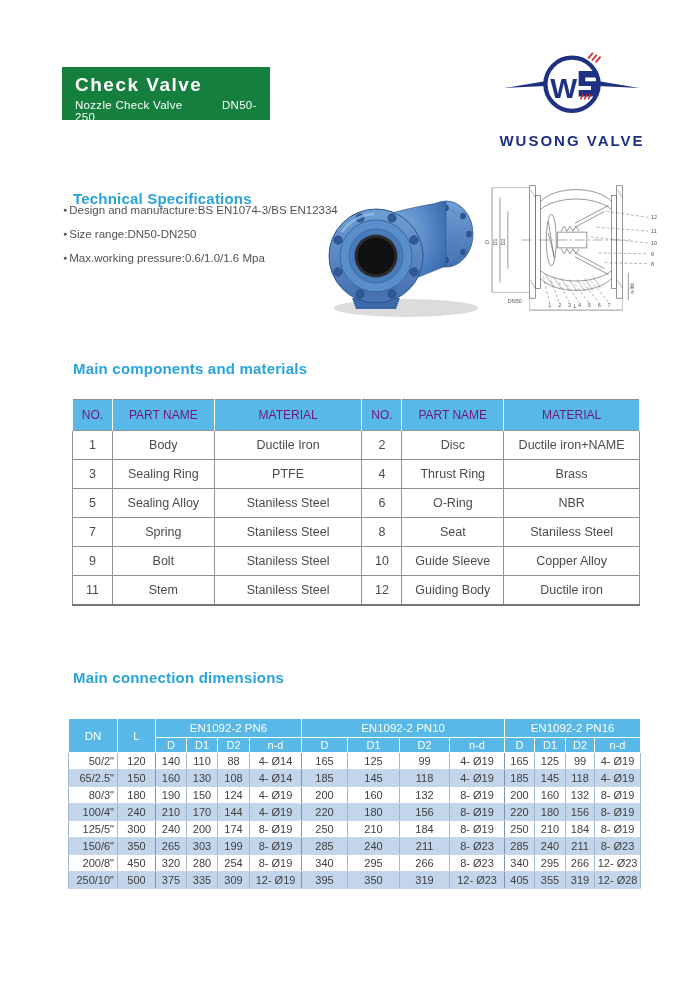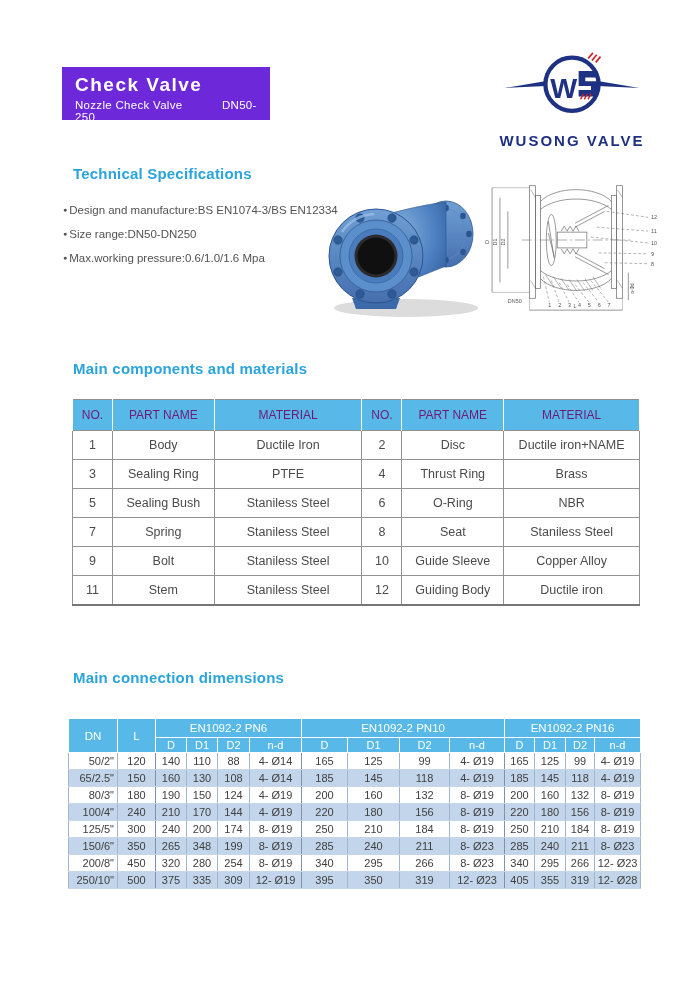--- a/index.html
+++ b/index.html
@@ -3,31 +3,31 @@
 <meta charset="utf-8">
 <style>
   html,body{margin:0;padding:0;background:#eee;}
   .page{
     position:relative;width:700px;height:1001px;margin:0 auto;background:#fff;
     font-family:"Liberation Sans",sans-serif;color:#4b4b4b;overflow:hidden;
   }
   
   .banner{
     position:absolute;left:62px;top:67px;width:208px;height:53px;
-    background:#6d28d9;color:#fff;box-sizing:border-box;padding:7px 0 0 13px;
+    background:#15803d;color:#fff;box-sizing:border-box;padding:7px 0 0 13px;
   }
   .banner-title{font-size:19px;font-weight:bold;letter-spacing:1.5px;}
   .banner-sub{font-size:11.5px;margin-top:3px;letter-spacing:.3px;}
   .banner-sub .model{margin-left:16px;padding-left:20px;}
   
   .logo-wrap{position:absolute;left:487px;top:50px;width:170px;text-align:center;}
   .brand{font-size:15px;font-weight:bold;color:#1e3183;letter-spacing:2px;margin-top:2px;}
   
   .sec-heading{position:absolute;left:73px;color:#2aa4db;font-size:15px;font-weight:bold;letter-spacing:.2px;}
-  .h-tech{top:165px;}
+  .h-tech{top:190px;}
   .h-comp{top:360px;}
   .h-dims{top:669px;}
   
   .spec-list{position:absolute;left:63px;top:198px;margin:0;padding:0;list-style:none;}
   .spec-list li{font-size:11.5px;line-height:23px;color:#525252;}
   .spec-list li::before{content:"\25CF";font-size:7px;vertical-align:2px;margin-right:2px;color:#525252;}
   
   .photo{position:absolute;left:322px;top:180px;}
   .drawing{position:absolute;left:480px;top:162px;}
   
@@ -271,21 +271,21 @@
         <tr>
           <td>3</td>
           <td>Sealing Ring</td>
           <td>PTFE</td>
           <td>4</td>
           <td>Thrust Ring</td>
           <td>Brass</td>
         </tr>
         <tr>
           <td>5</td>
-          <td>Sealing Bush</td>
+          <td>Sealing Alloy</td>
           <td>Staniless Steel</td>
           <td>6</td>
           <td>O-Ring</td>
           <td>NBR</td>
         </tr>
         <tr>
           <td>7</td>
           <td>Spring</td>
           <td>Staniless Steel</td>
           <td>8</td>
@@ -430,21 +430,21 @@
           <td>8- Ø19</td>
           <td>250</td>
           <td>210</td>
           <td>184</td>
           <td>8- Ø19</td>
         </tr>
         <tr class="alt">
           <td>150/6"</td>
           <td>350</td>
           <td>265</td>
-          <td>348</td>
+          <td>303</td>
           <td>199</td>
           <td>8- Ø19</td>
           <td>285</td>
           <td>240</td>
           <td>211</td>
           <td>8- Ø23</td>
           <td>285</td>
           <td>240</td>
           <td>211</td>
           <td>8- Ø23</td>

